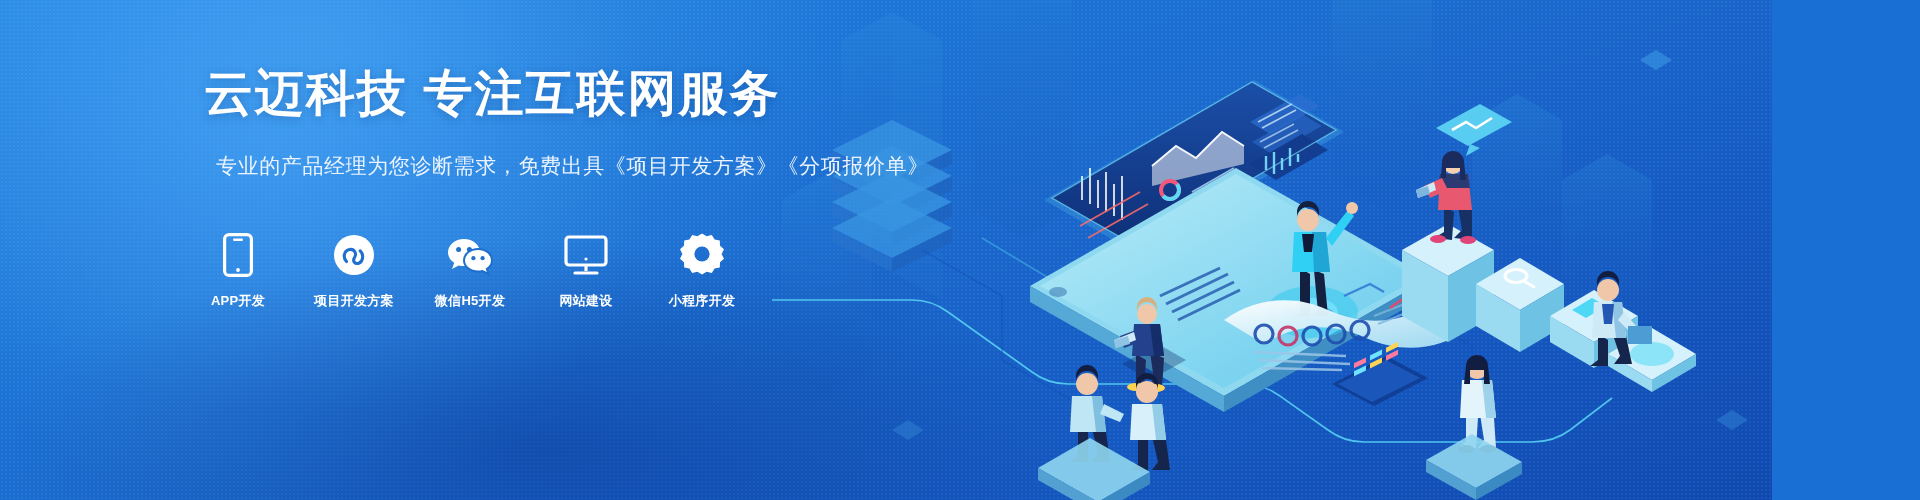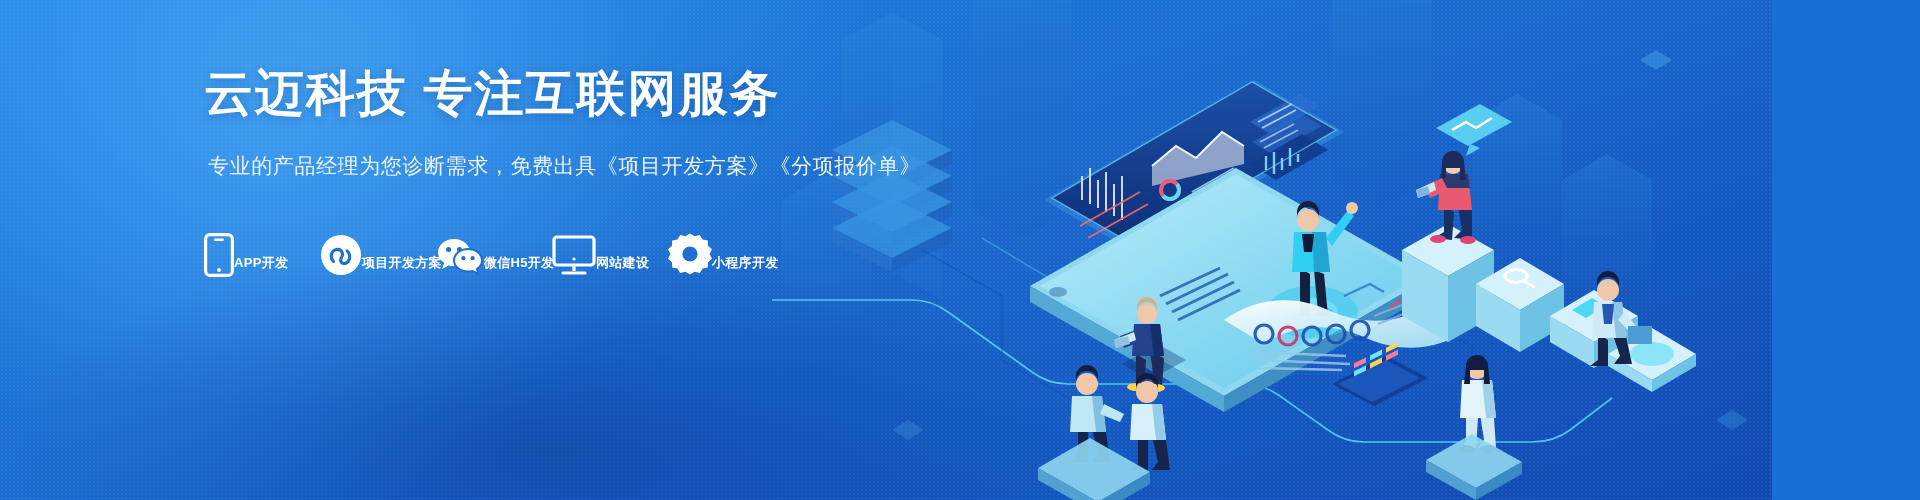--- a/index.html
+++ b/index.html
@@ -33,28 +33,28 @@
   }
 
   
   .copy{position:absolute;left:204px;top:66px;width:700px;}
   .title{
     font-size:49px;line-height:1.14;font-weight:700;color:#ffffff;
     letter-spacing:2px;margin:0 0 26px 0;white-space:nowrap;
     text-shadow:0 2px 10px rgba(0,30,90,.25);
   }
   .sub{
-    font-size:21px;line-height:1.72;color:#eaf3ff;margin:4px;letter-spacing:.6px;
+    font-size:21px;line-height:1.72;color:#eaf3ff;margin:12px;letter-spacing:.6px;
     font-weight:400;white-space:nowrap;
   }
   .sub span{display:block;}
 
   
   .icons{position:absolute;left:204px;top:233px;display:flex;gap:48px;}
-  .icon-item{width:68px;display:flex;flex-direction:row;align-items:center;}
+  .icon-item{width:68px;display:flex;flex-direction:column;align-items:center;}
   .icon-box{height:44px;display:flex;align-items:flex-end;justify-content:center;}
   .icon-box svg{display:block;}
   .icon-label{
     margin-top:15px;font-size:13px;color:#ffffff;white-space:nowrap;font-weight:600;
     letter-spacing:.3px;
   }
 
   
   .illus{position:absolute;right:0;top:0;width:1000px;height:500px;}
   .illus svg{display:block;width:1000px;height:500px;}

